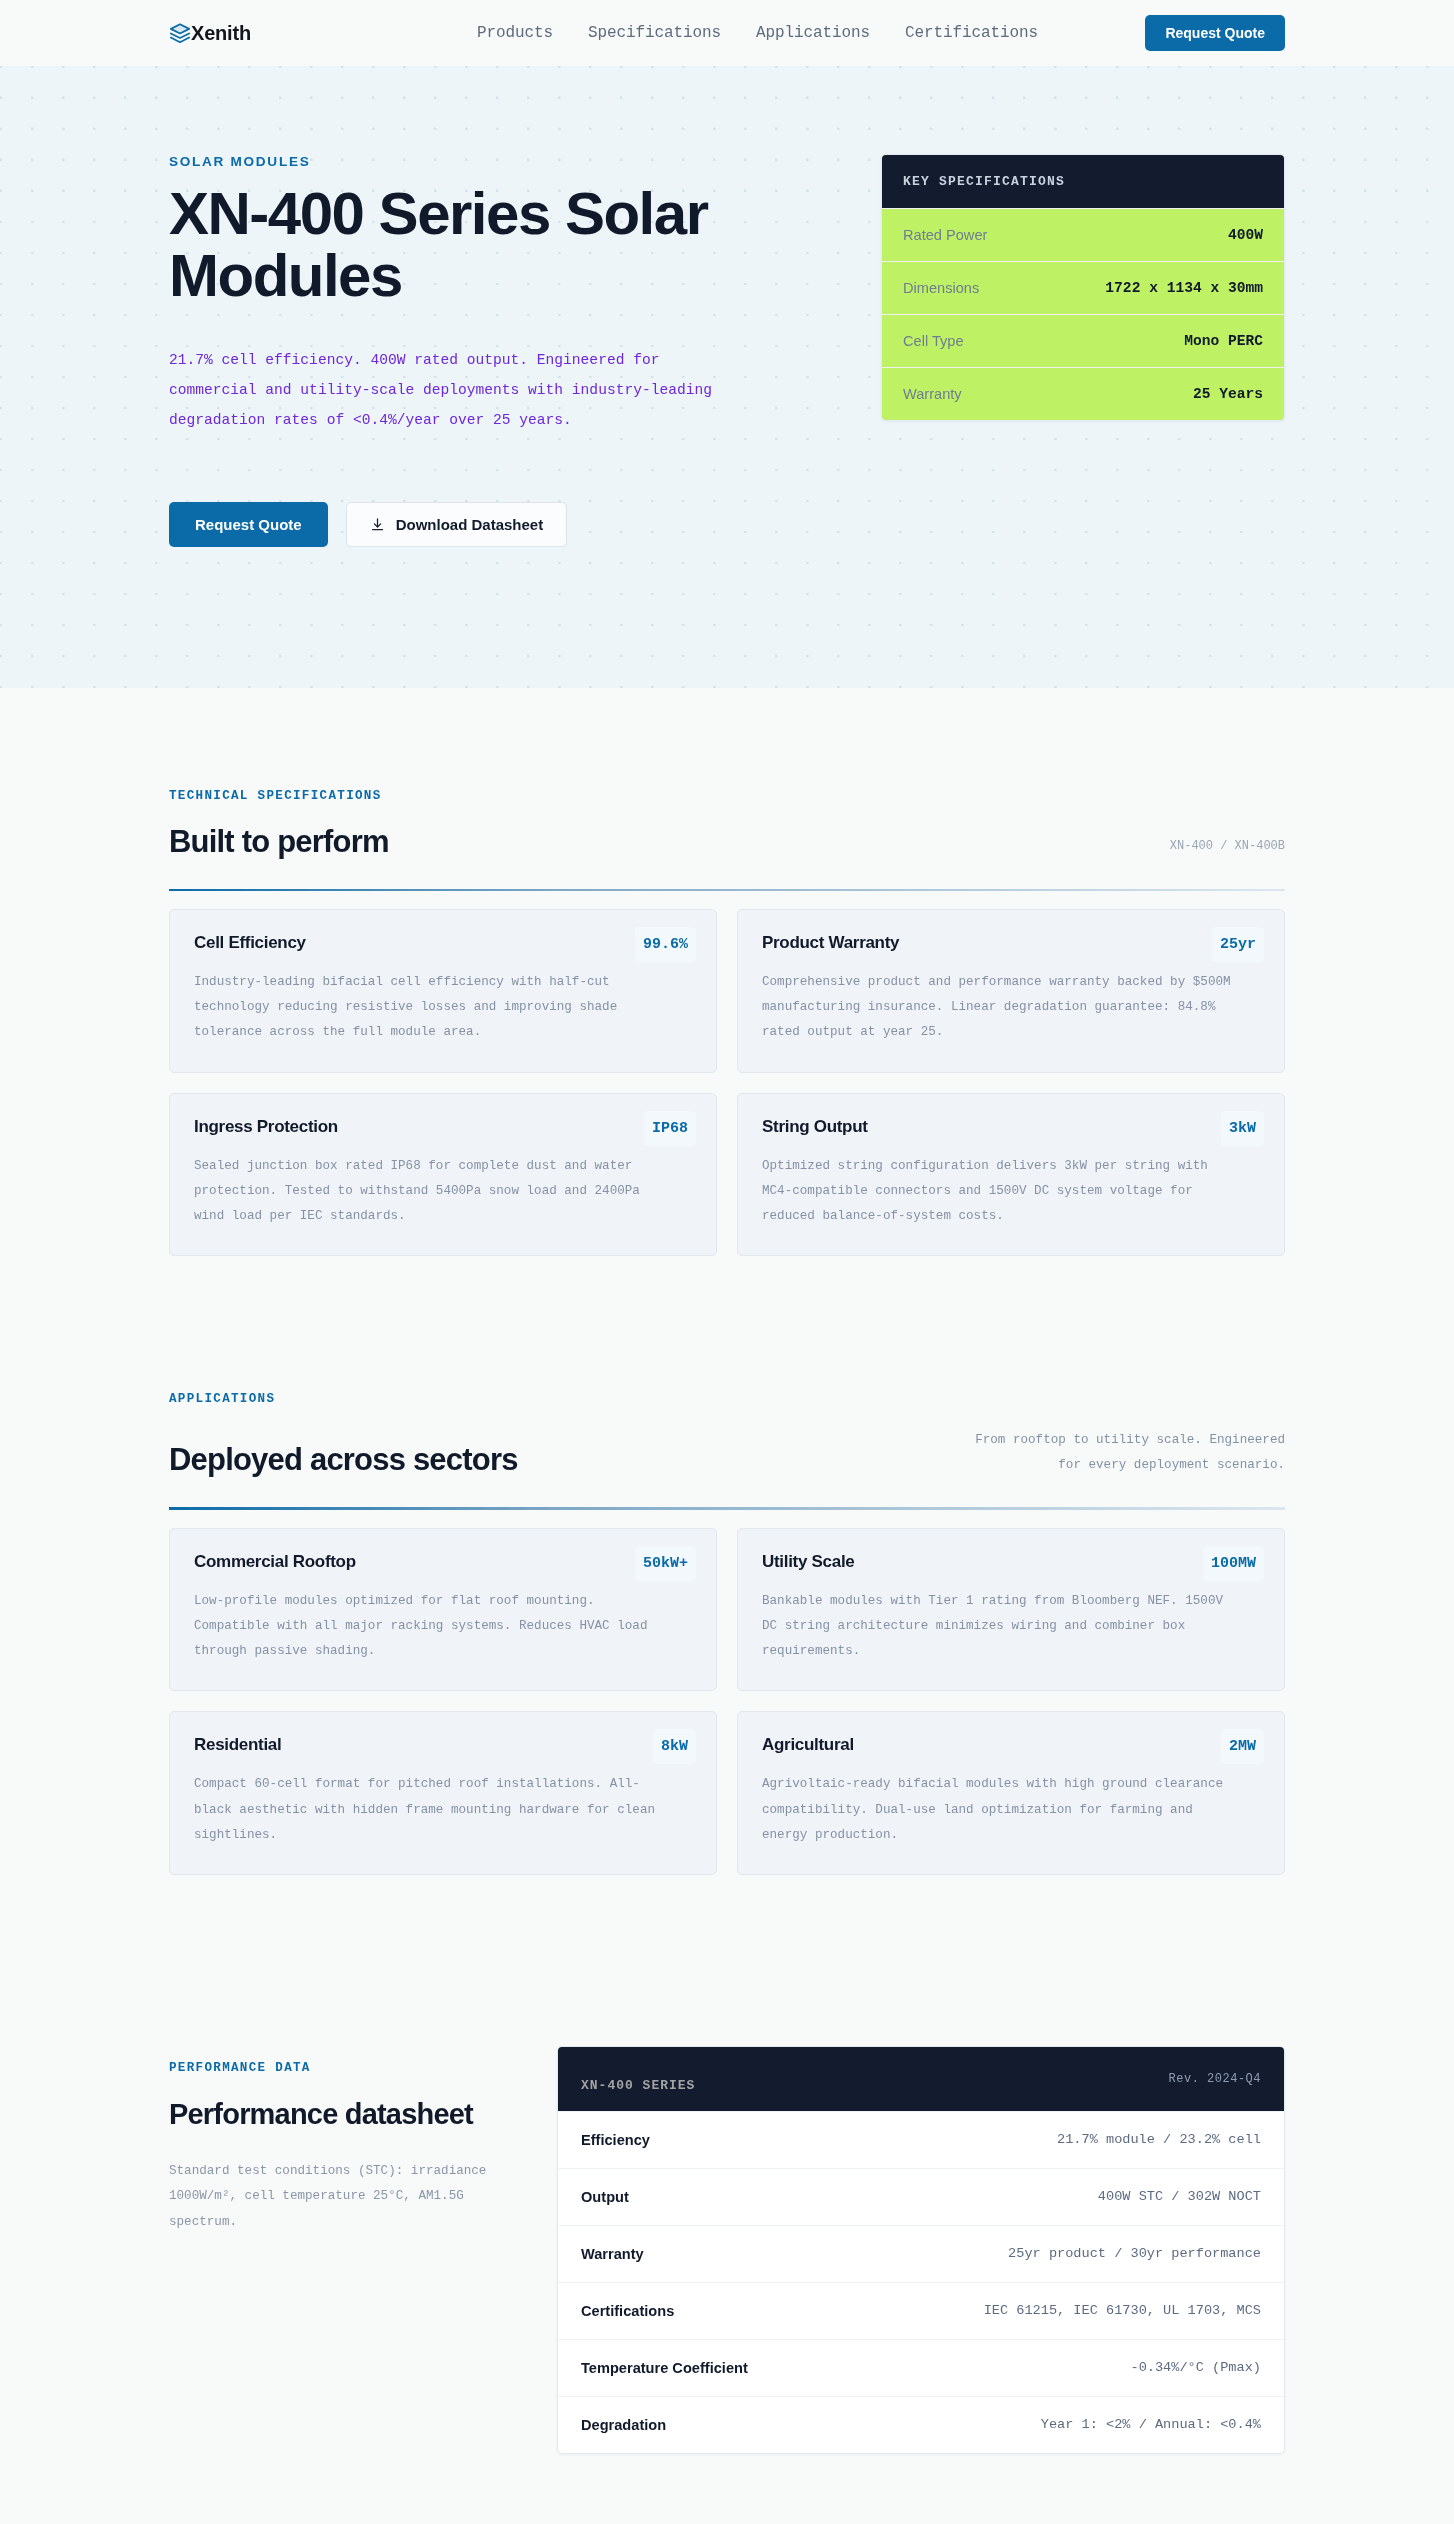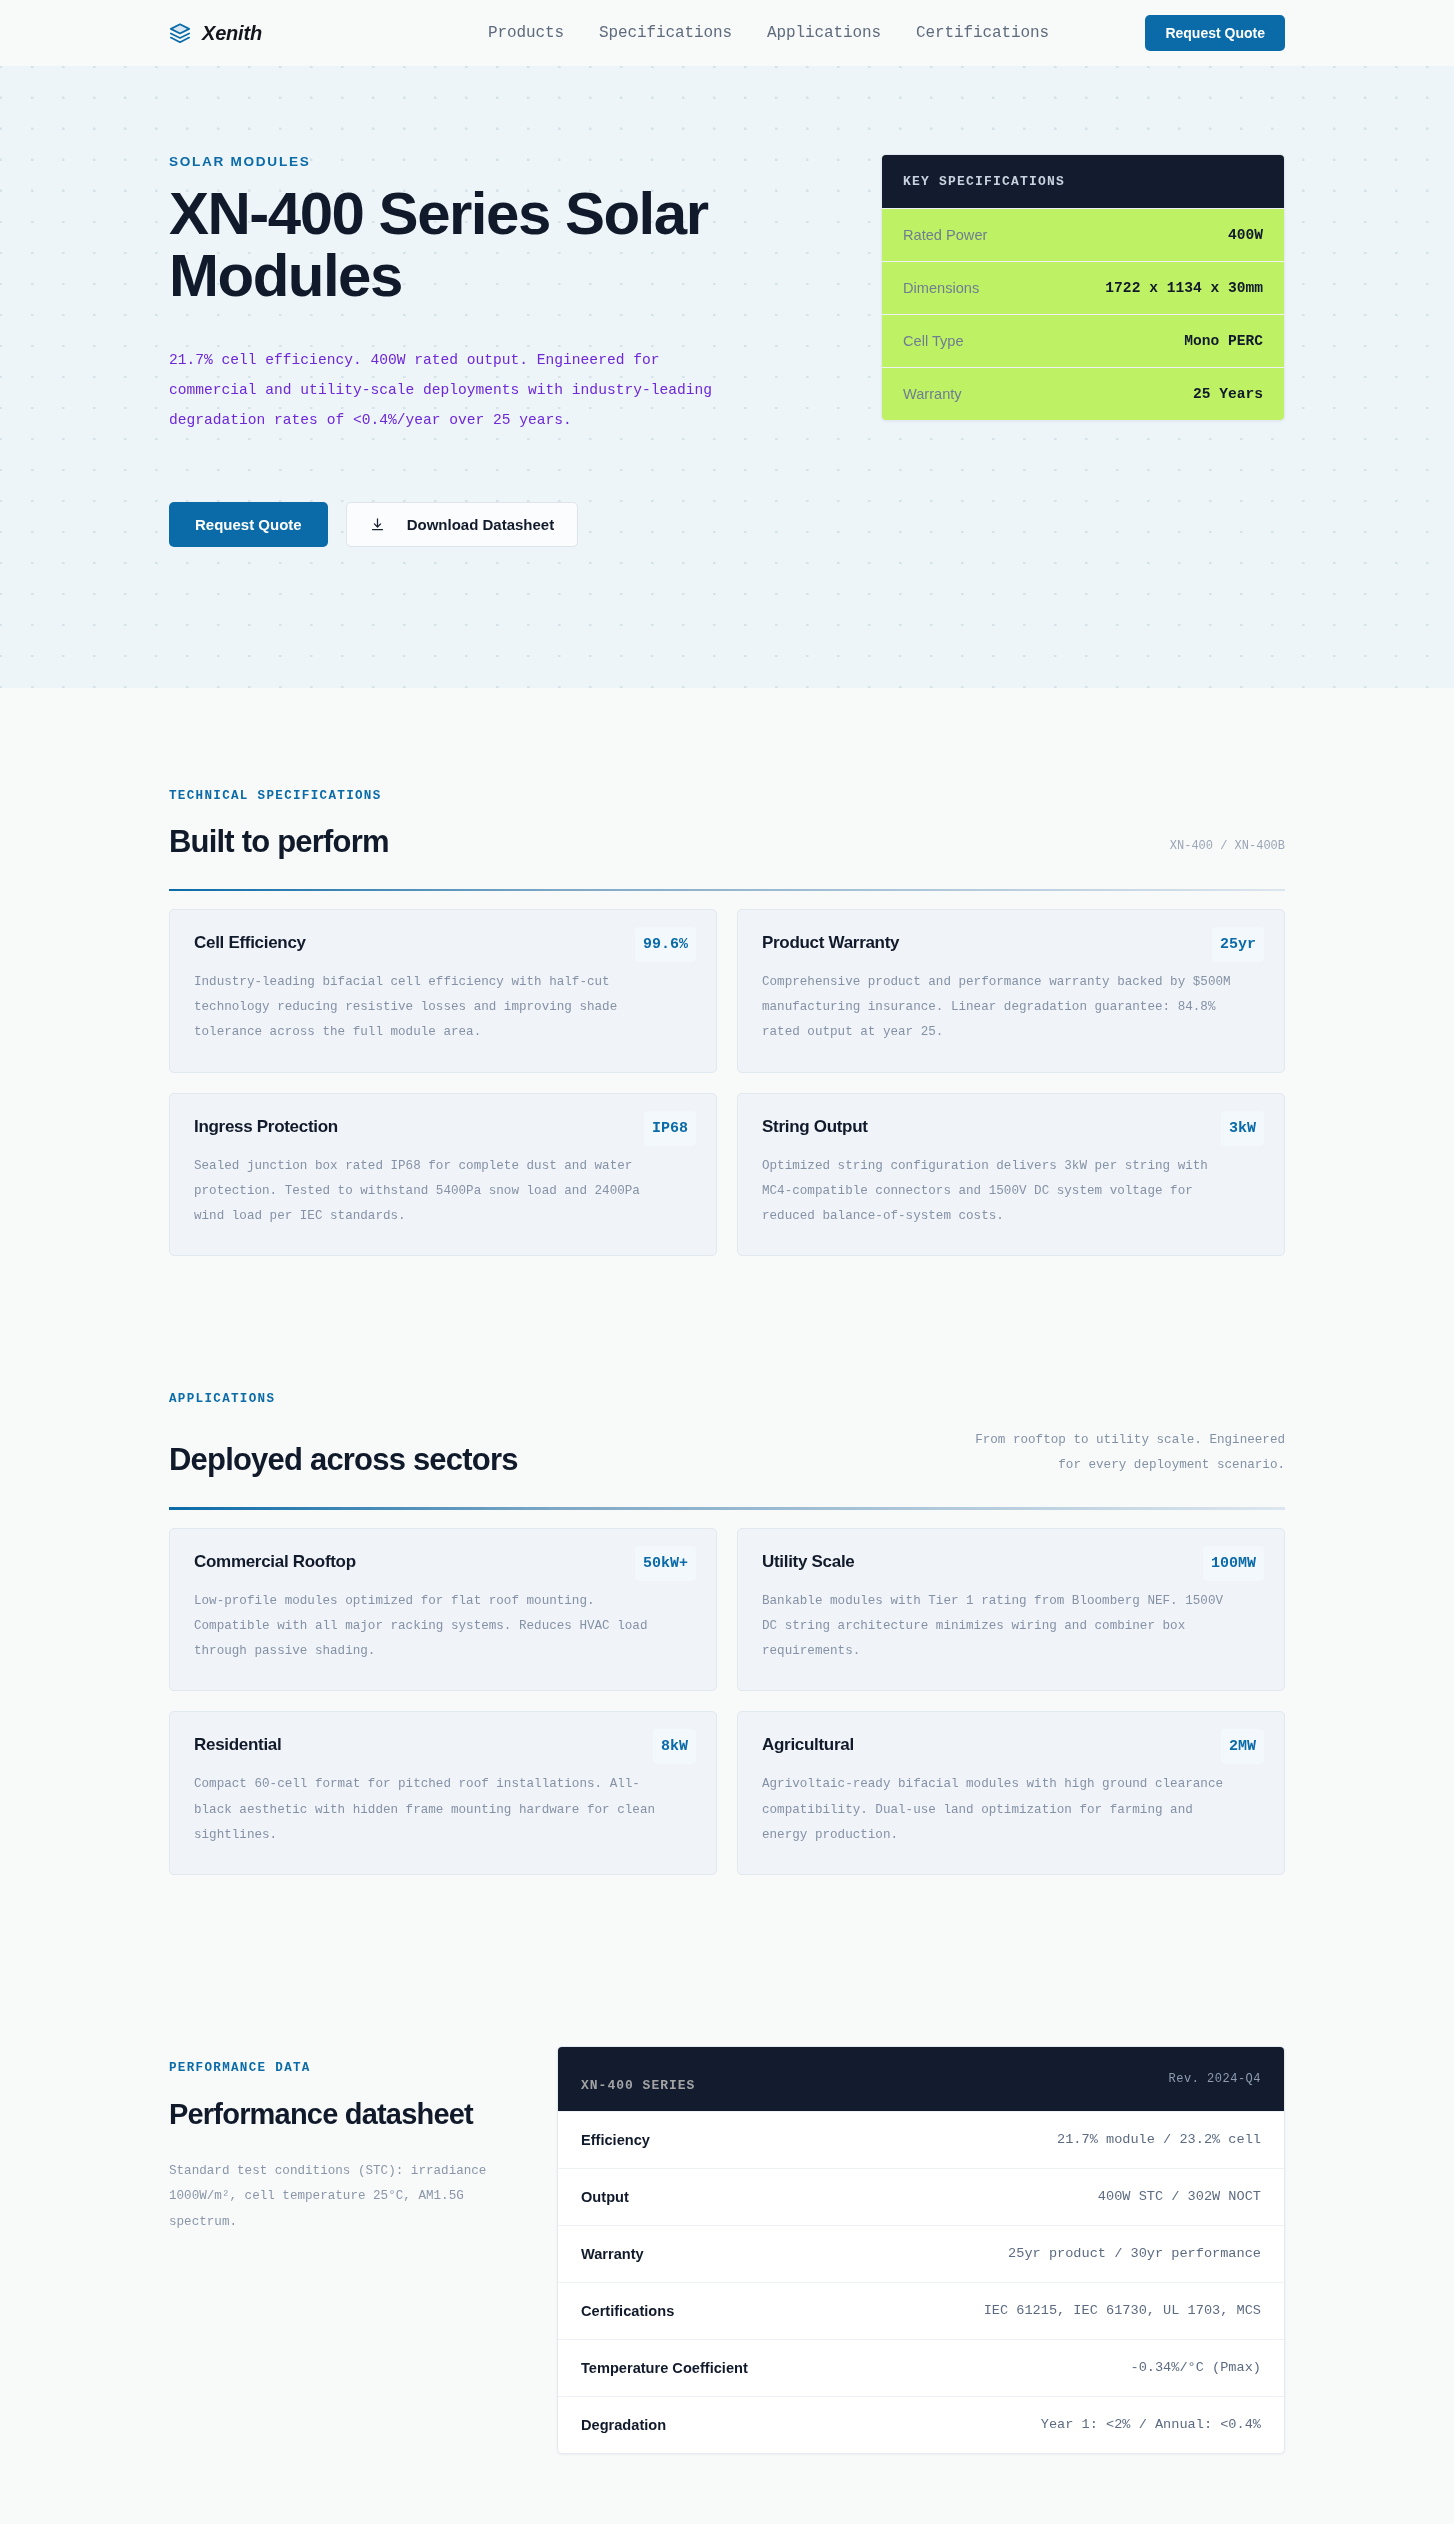--- a/index.html
+++ b/index.html
@@ -24,21 +24,21 @@
   }
   .mono{font-family:"Liberation Mono", monospace;}
   .wrap{width:1116px;margin:0 auto;}
 
   
   .nav{
     height:66px;background:#f8faf9;
     display:flex;align-items:center;
   }
   .nav-inner{width:1116px;margin:0 auto;display:flex;align-items:center;}
-  .brand{display:flex;align-items:center;gap:11px;font-style:italic;}
+  .brand{display:flex;align-items:center;}
   .brand-name{font-size:20px;font-weight:700;letter-spacing:-0.2px;color:#13161c;}
   .nav-links{display:flex;gap:35px;margin-left:226px;}
   .nav-link{
     font-family:"Liberation Mono", monospace;
     font-size:16px;color:#5f6b7d;letter-spacing:-0.1px;cursor:pointer;
   }
   .nav-cta{
     margin-left:auto;background:var(--accent);color:#fff;
     font-size:14px;font-weight:700;border-radius:5px;
     padding:11px 20px;cursor:pointer;border:none;line-height:1;
@@ -76,21 +76,21 @@
     margin-top:38px;max-width:586px;
   }
   .hero-btns{display:flex;gap:18px;margin-top:66px;}
   .btn-primary{
     background:var(--accent);color:#fff;border:none;border-radius:5px;
     font-size:15px;font-weight:700;padding:15px 26px;cursor:pointer;line-height:1;
   }
   .btn-ghost{
     background:#fbfcfd;border:1px solid #dde4ec;border-radius:5px;
     font-size:15px;font-weight:700;color:#121b2b;padding:14px 23px;cursor:pointer;
-    display:flex;align-items:center;gap:22px;line-height:1;
+    display:flex;align-items:center;gap:11px;line-height:1;
   }
 
   
   .spec-card{
     width:404px;margin-left:auto;background:#bef264;
     border:1px solid #e3e9f1;border-radius:5px;overflow:hidden;
     box-shadow:0 1px 3px rgba(20,40,70,.05);
   }
   .spec-card-head{
     background:#131c2f;color:#c9d2df;padding:19px 21px;

